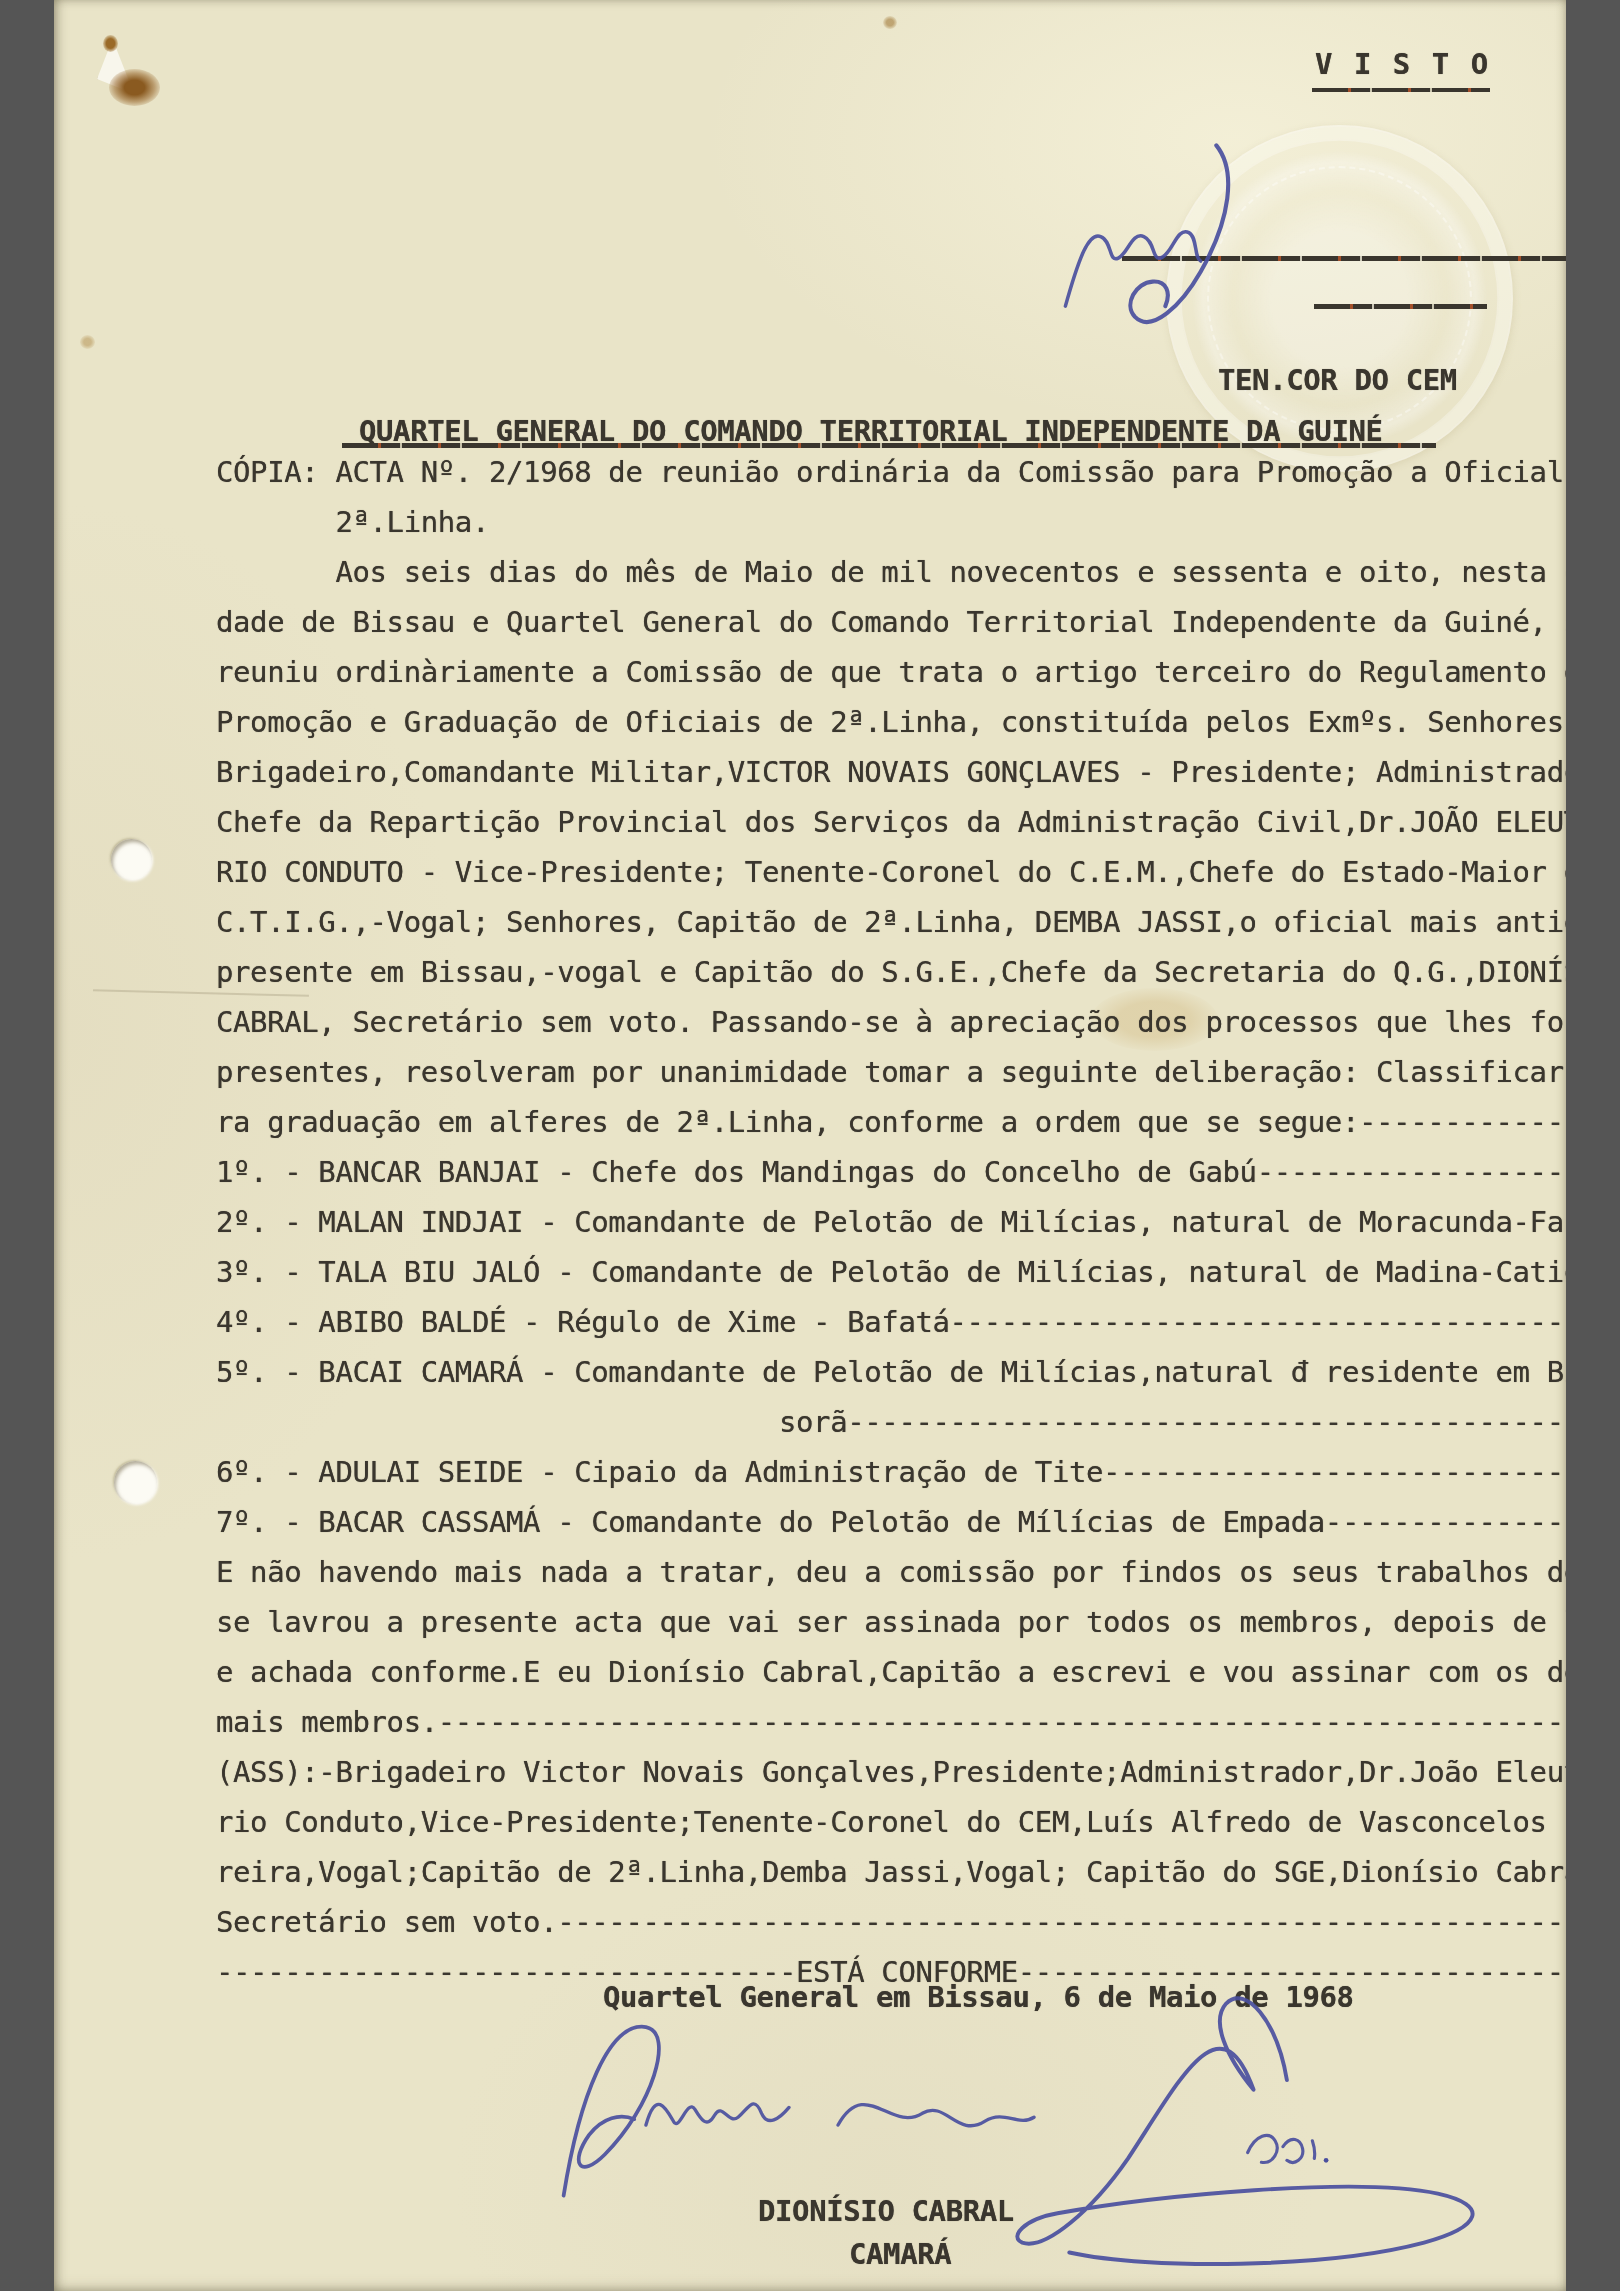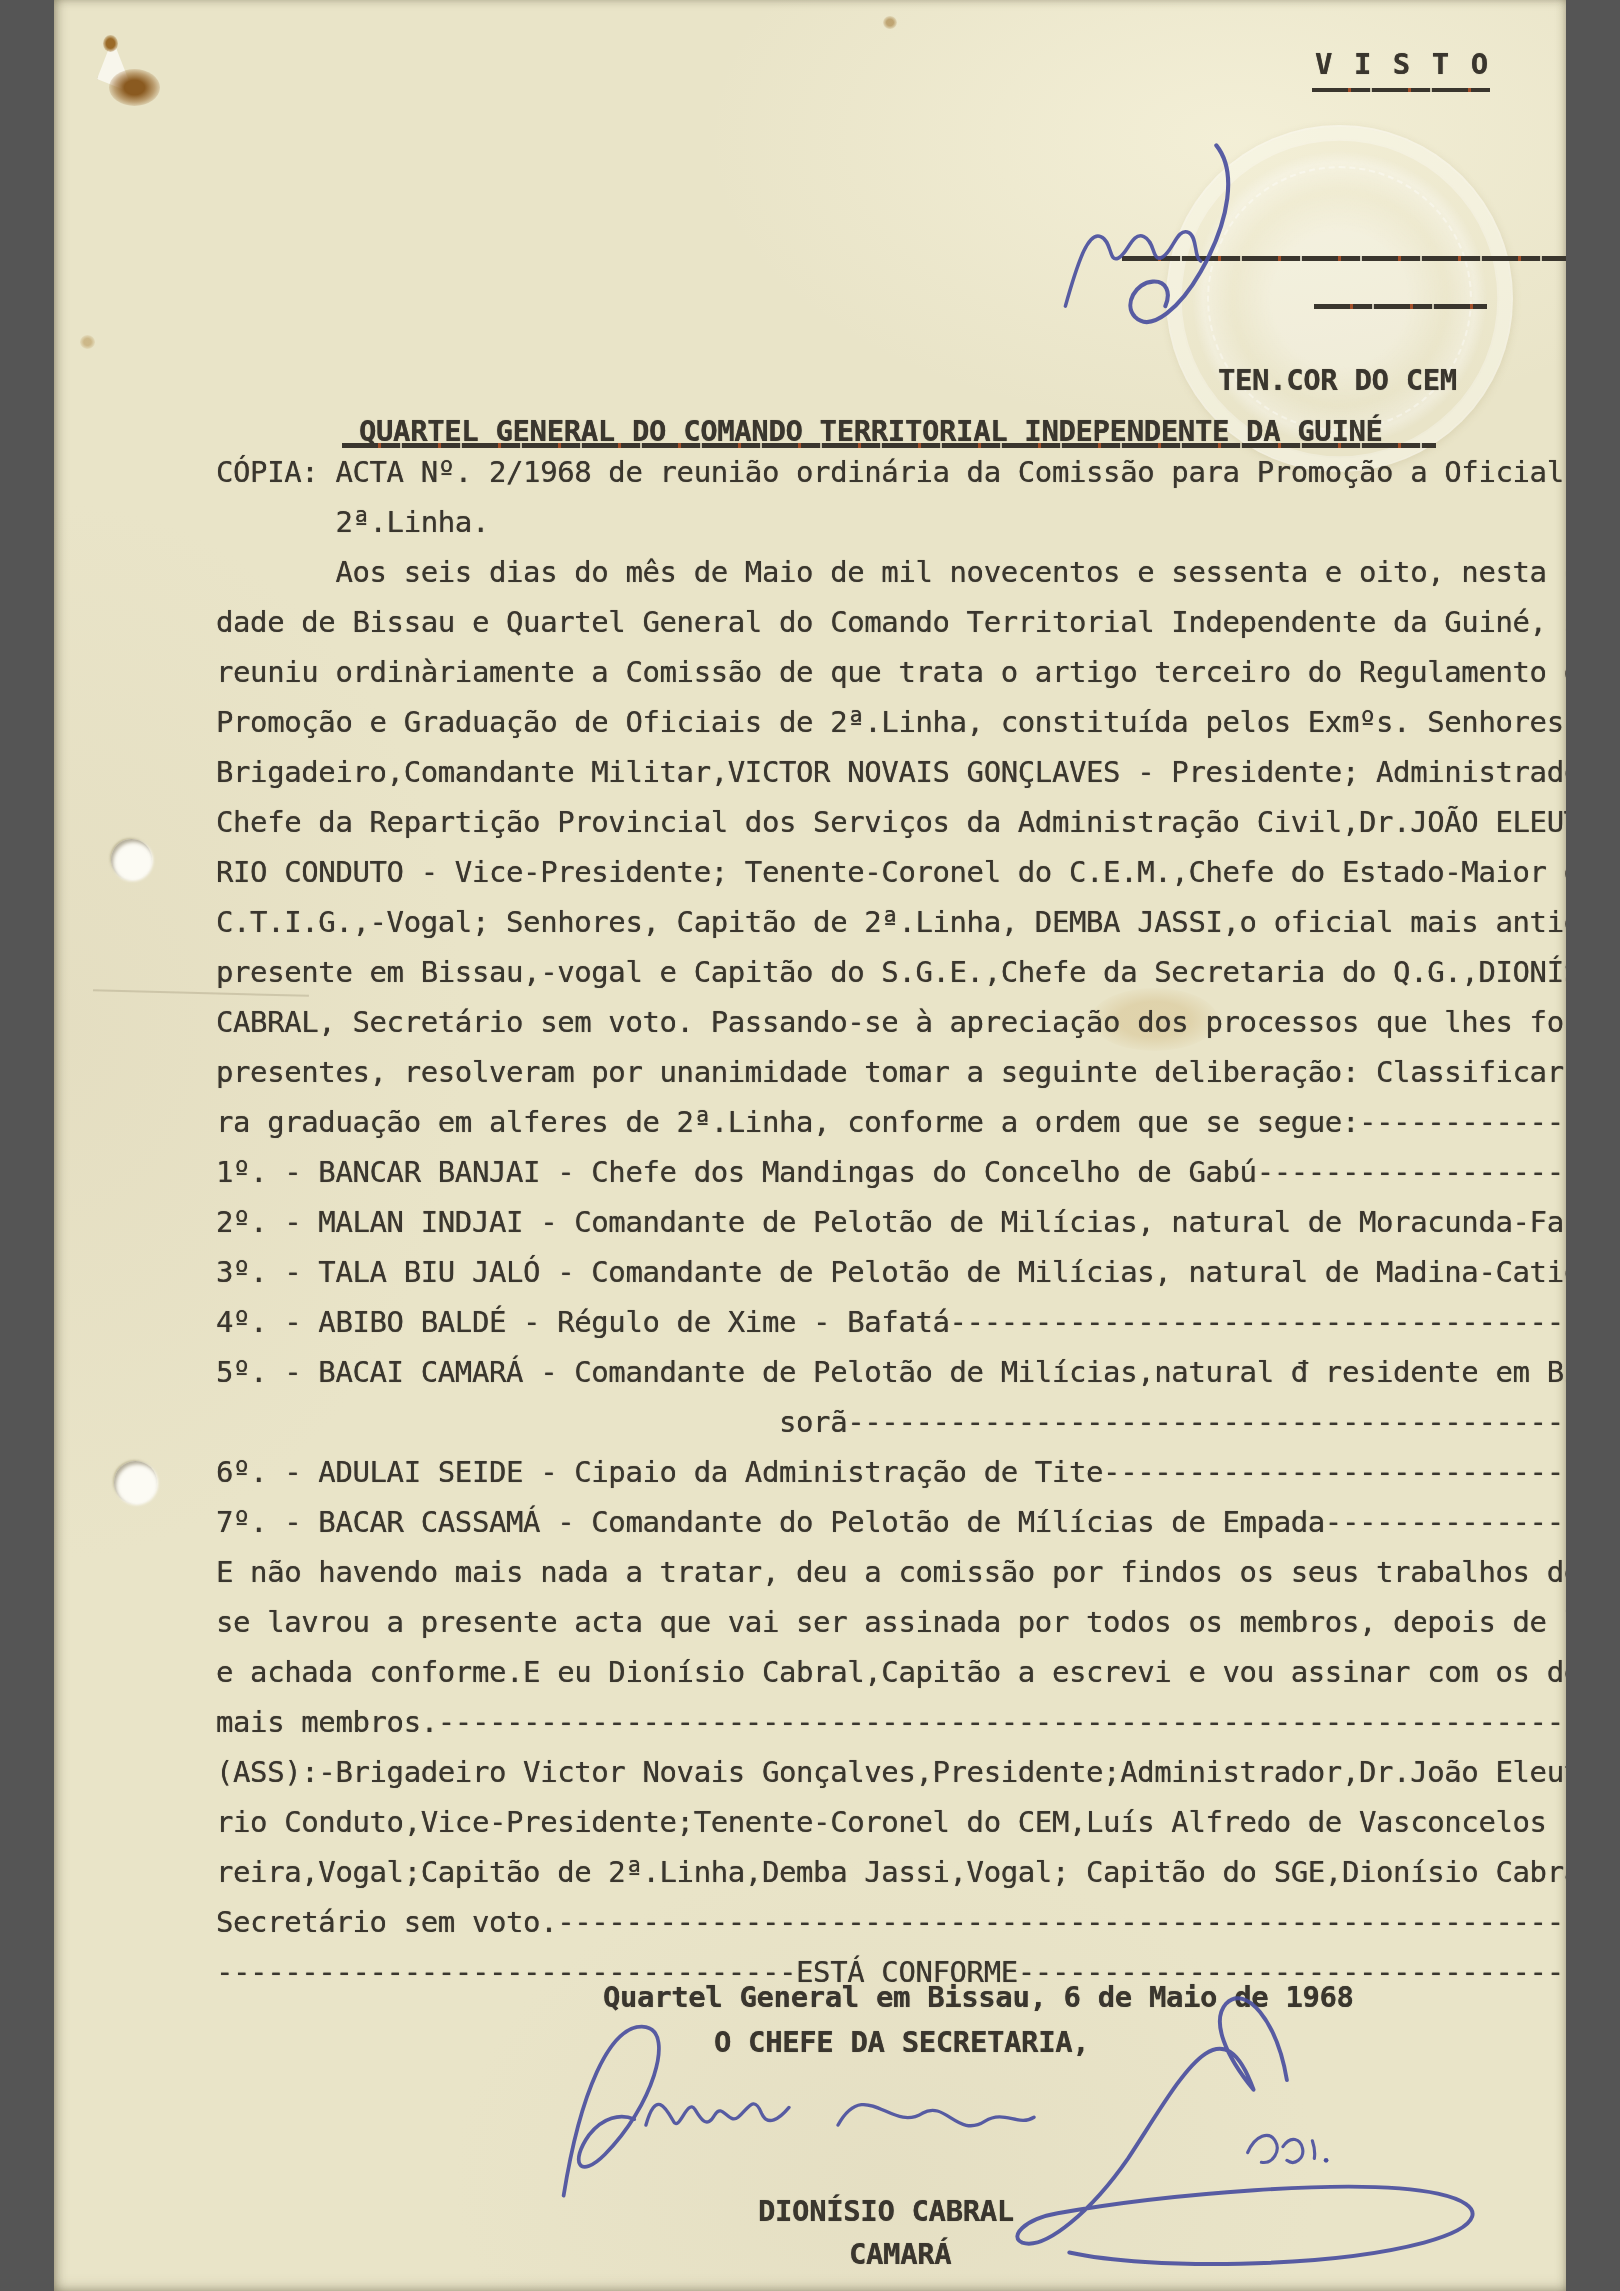--- a/index.html
+++ b/index.html
@@ -113,21 +113,20 @@
 se lavrou a presente acta que vai ser assinada por todos os membros, depois de lid
 e achada conforme.E eu Dionísio Cabral,Capitão a escrevi e vou assinar com os dem
 mais membros.-----------------------------------------------------------------------------
 (ASS):-Brigadeiro Victor Novais Gonçalves,Presidente;Administrador,Dr.João Eleuté-
 rio Conduto,Vice-Presidente;Tenente-Coronel do CEM,Luís Alfredo de Vasconcelos Fer
 reira,Vogal;Capitão de 2ª.Linha,Demba Jassi,Vogal; Capitão do SGE,Dionísio Cabral,
 Secretário sem voto.----------------------------------------------------------------------
 ----------------------------------ESTÁ CONFORME-------------------------------------------</pre>
 
   <div class="abs typed b" style="left:549px;top:1972px;">Quartel General em Bissau, 6 de Maio de 1968</div>
-  <div class="abs typed b" style="left:660px;top:2017px;">O CHEFE DA SECRETARIA,</div>
   <div class="abs typed b" style="left:704px;top:2186px;">DIONÍSIO CABRAL</div>
   <div class="abs typed b" style="left:795px;top:2229px;">CAMARÁ</div>
 
   <svg class="abs ink" width="1620" height="2292" viewBox="0 0 1653 2338">
 
     <g>
       <path stroke-width="3.6" d="M 1032 312 C 1046 262 1056 236 1068 241 C 1080 246 1076 268 1086 263 C 1096 258 1100 236 1112 241 C 1124 246 1120 268 1131 262 C 1142 256 1146 231 1158 237 C 1167 242 1163 262 1170 266"></path>
       <path stroke-width="4.2" d="M 1186 148 C 1207 174 1200 224 1170 277 C 1150 312 1120 340 1103 323 C 1091 310 1104 288 1121 287 C 1135 286 1140 298 1134 312"></path>
     </g>
 

